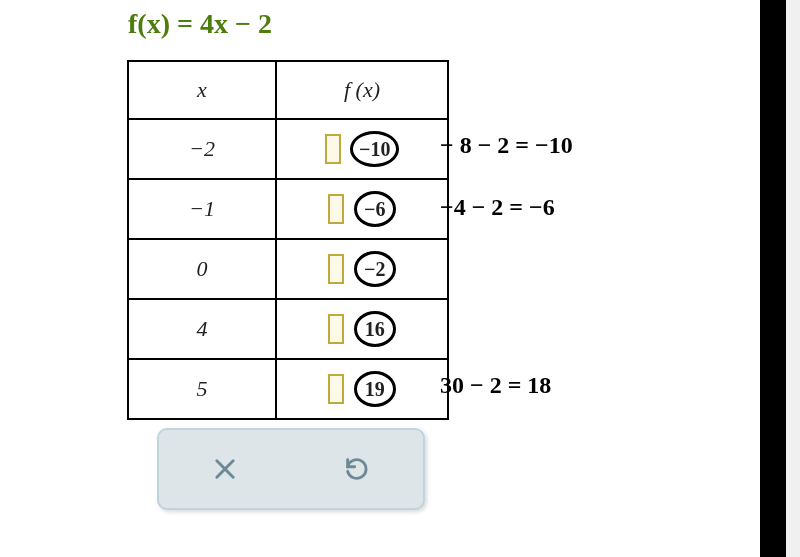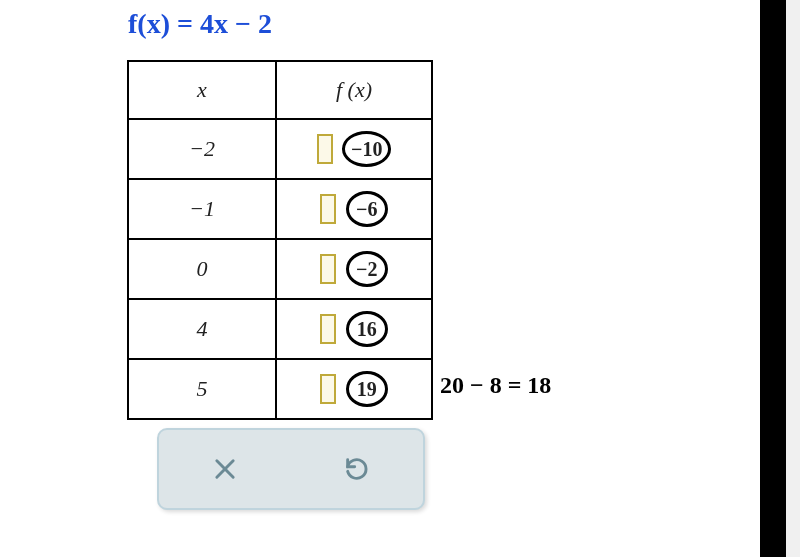--- a/index.html
+++ b/index.html
@@ -29,39 +29,39 @@
     height: 557px;
     background: #f0f0f0;
   }
   .formula {
     position: absolute;
     left: 128px;
     top: 8px;
     font-family: 'Comic Sans MS', cursive;
     font-size: 28px;
     font-weight: bold;
-    color: #1d4ed8;
+    color: #4d7c0f;
   }
   .tbl {
     position: absolute;
     left: 127px;
     top: 60px;
     border-collapse: collapse;
   }
   .tbl td {
     border: 2px solid #000;
     text-align: center;
     vertical-align: middle;
     font-size: 22px;
     font-style: italic;
     font-family: 'Times New Roman', serif;
     color: #222;
   }
   .tbl .col-x { width: 148px; }
-  .tbl .col-fx { width: 156px; position: relative; }
+  .tbl .col-fx { width: 172px; position: relative; }
   .tbl tr { height: 60px; }
   .tbl tr.hdr { height: 58px; }
   .fx-hdr { font-style: italic; }
   .input-box {
     display: inline-block;
     width: 16px;
     height: 30px;
     border: 2px solid #BFA93A;
     background: #FCF9E8;
     vertical-align: middle;
@@ -163,21 +163,23 @@
     <tr>
       <td class="col-x">5</td>
       <td class="col-fx">
         <span class="input-box"></span>
         <span class="circled">19</span>
       </td>
     </tr>
   </tbody>
     </table>
 
-  <div class="calc calc4">20 − 8 = 18</div>
+  <div class="calc calc1">− 8 − 2 = −10</div>
+  <div class="calc calc2">−4 − 2 = −6</div>
+  <div class="calc calc4">30 − 2 = 18</div>
 
   <div class="toolbar">
     <div class="tool-btn">
       <svg viewBox="0 0 24 24" fill="none" stroke="currentColor" stroke-width="2.5" stroke-linecap="round">
         <line x1="5" y1="5" x2="19" y2="19"></line>
         <line x1="19" y1="5" x2="5" y2="19"></line>
       </svg>
     </div>
     <div class="tool-btn">
       <svg viewBox="0 0 24 24" fill="none" stroke="currentColor" stroke-width="2.5" stroke-linecap="round">

